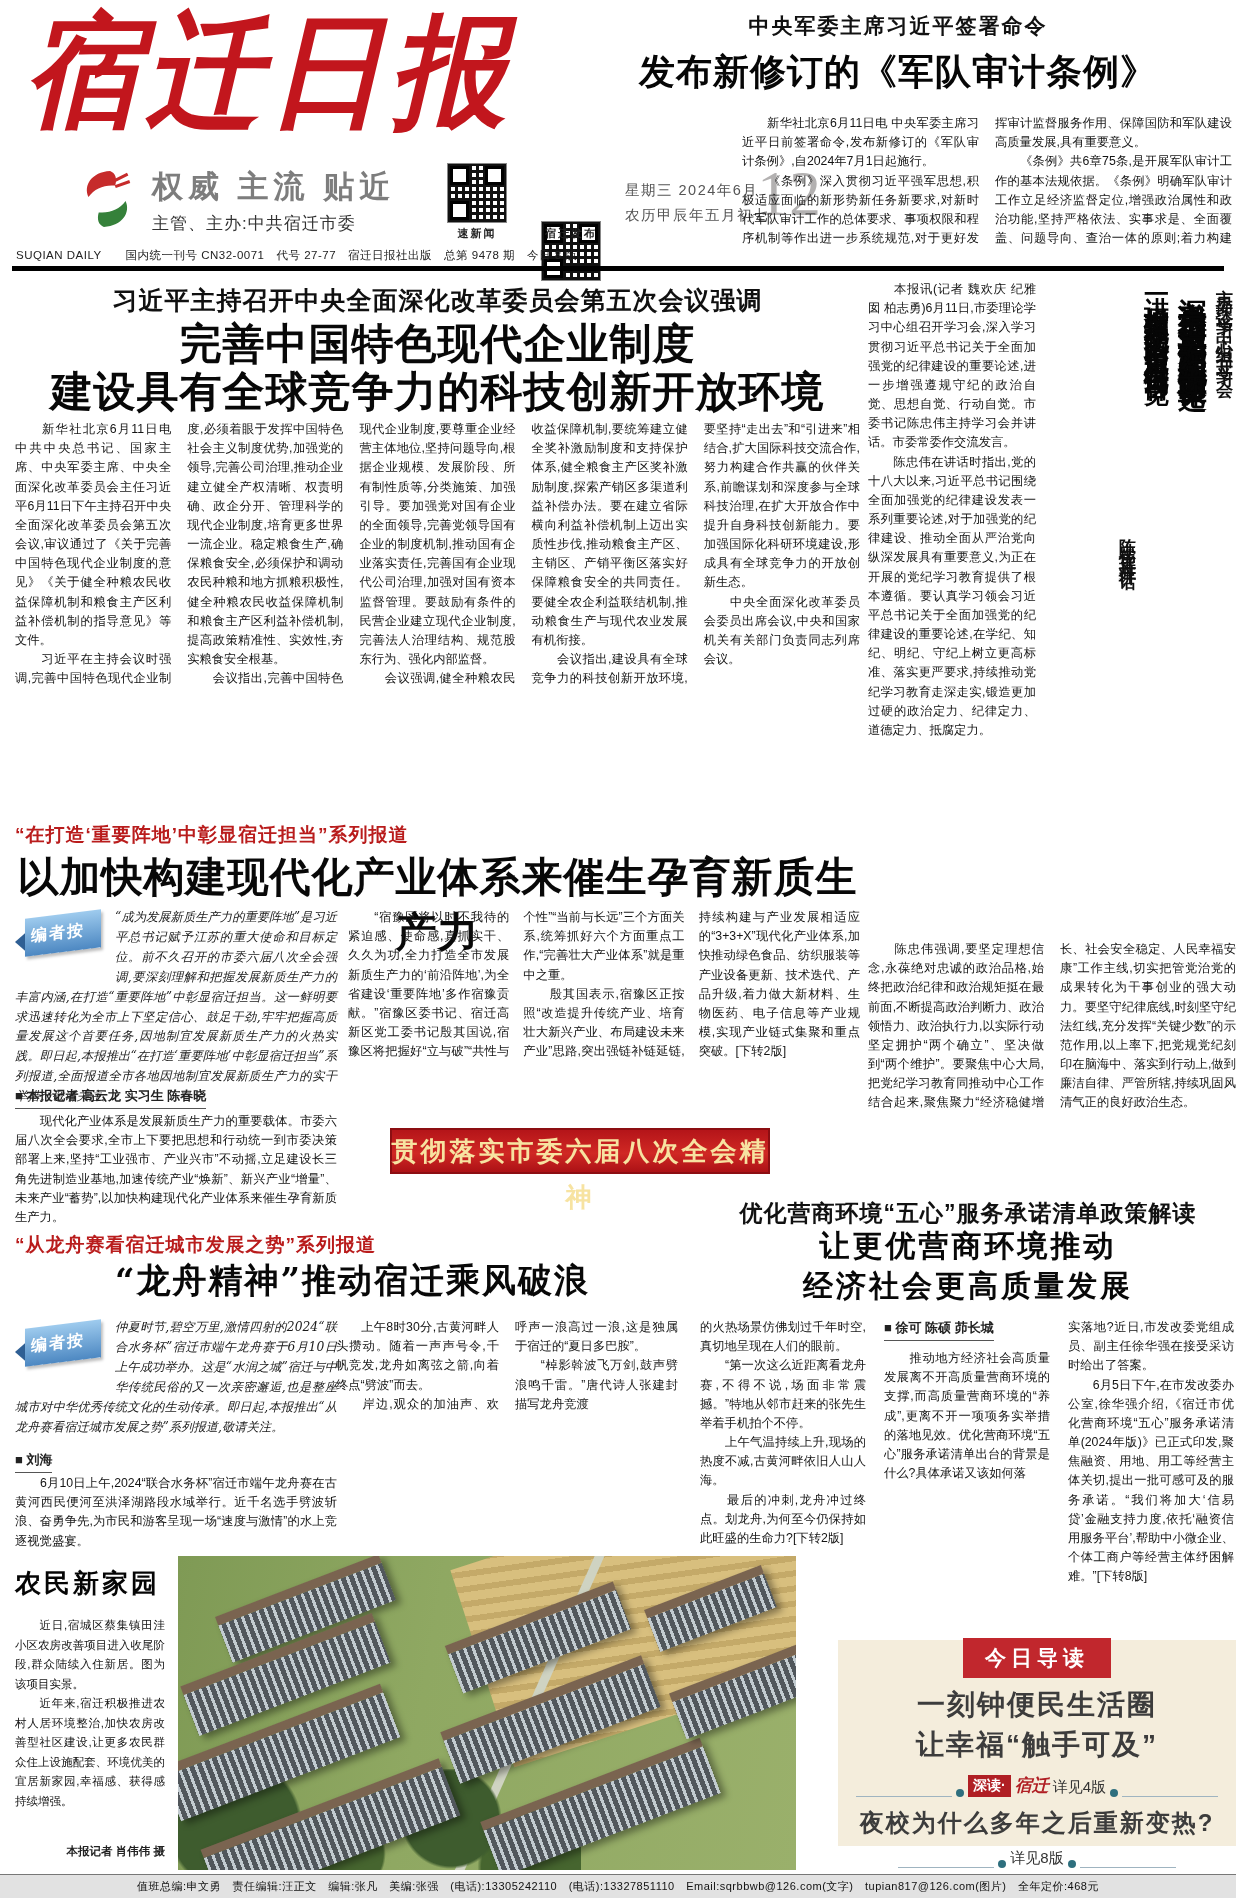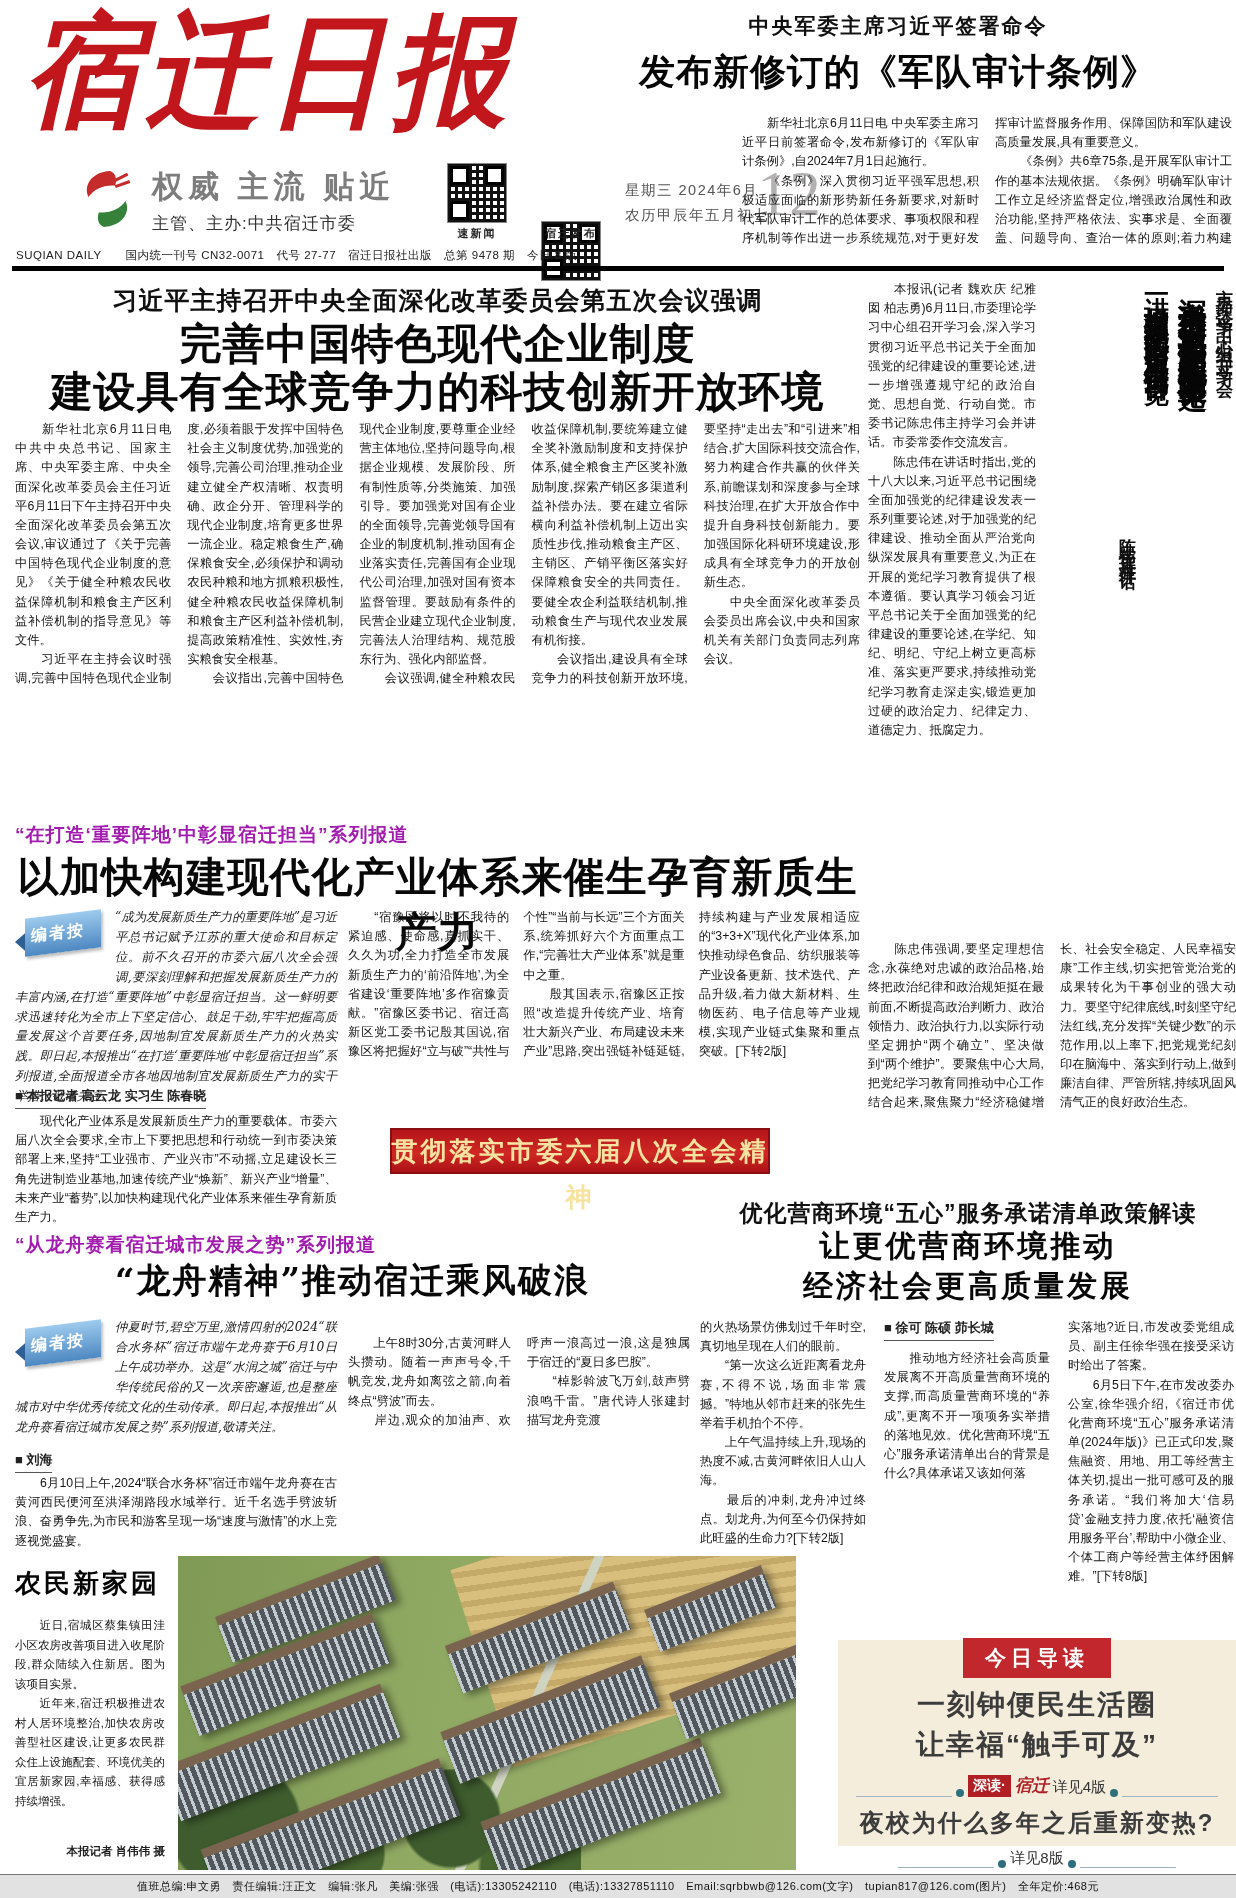--- a/index.html
+++ b/index.html
@@ -20,21 +20,21 @@
       outline:1px solid #888;}
   .qr span{position:absolute;width:13px;height:13px;border:3px solid #000;background:#fff;}
   .qr .c1{left:2px;top:2px}.qr .c2{right:2px;top:2px}.qr .c3{left:2px;bottom:2px}
   .qr-label{font-size:11px;font-weight:bold;color:#222;text-align:center;width:58px;letter-spacing:2px;}
   .dateblock{font-size:14.5px;color:#555;line-height:1.75;letter-spacing:1.5px;}
   .pagenum{font-family:"Liberation Serif",serif;font-size:64px;color:#b3b1b1;line-height:1;}
   .info-line{font-size:11.5px;color:#222;letter-spacing:0.5px;white-space:pre;}
   .divider{background:#000;}
   
   .kicker-md{font-size:25px;font-weight:bold;color:#101010;text-align:center;letter-spacing:1px;}
-  .kicker-sm{font-size:19px;font-weight:bold;color:#a21caf;letter-spacing:1px;}
+  .kicker-sm{font-size:19px;font-weight:bold;color:#b91c1c;letter-spacing:1px;}
   .head-xl{font-size:42px;font-weight:bold;color:#080808;text-align:center;letter-spacing:1px;}
   .head-lg{font-size:41px;font-weight:bold;color:#080808;text-align:center;letter-spacing:1px;}
   .head-serif{font-family:"DejaVu Serif","Liberation Serif",serif;font-weight:bold;color:#080808;text-align:center;}
   .columns5{column-count:5;column-gap:16px;}
   .columns3{column-count:3;column-gap:14px;}
   .columns2{column-count:2;column-gap:16px;}
   
   .vh1{font-family:"DejaVu Serif",serif;font-weight:bold;font-size:29px;letter-spacing:3px;height:450px;color:#060606;}
   .vh2{font-family:"DejaVu Serif",serif;font-weight:bold;font-size:25px;letter-spacing:4px;height:652px;color:#060606;}
   .vkicker{font-size:17px;font-weight:bold;letter-spacing:7px;height:400px;color:#101010;}
@@ -181,21 +181,21 @@
       <span class="fold"></span>
         <span class="flag"></span>
       <span class="txt">编者按</span>
     </div>
     <div class="editor-note">仲夏时节,碧空万里,激情四射的2024“联合水务杯”宿迁市端午龙舟赛于6月10日上午成功举办。这是“水润之城”宿迁与中华传统民俗的又一次亲密邂逅,也是整座城市对中华优秀传统文化的生动传承。即日起,本报推出“从龙舟赛看宿迁城市发展之势”系列报道,敬请关注。</div>
   </div>
   <div class="abs" style="left:15px;top:1450px;">
     <span class="byline">■ 刘海</span>
   </div>
   <div class="abs body-text" style="left:15px;top:1474px;width:322px;height:76px;">　　6月10日上午,2024“联合水务杯”宿迁市端午龙舟赛在古黄河西民便河至洪泽湖路段水域举行。近千名选手劈波斩浪、奋勇争先,为市民和游客呈现一场“速度与激情”的水上竞逐视觉盛宴。</div>
-  <div class="abs body-text columns2" style="left:348px;top:1318px;width:342px;height:232px;margin-top:16px;">　　上午8时30分,古黄河畔人头攒动。随着一声声号令,千帆竞发,龙舟如离弦之箭,向着终点“劈波”而去。
+  <div class="abs body-text columns2" style="left:336px;top:1318px;width:342px;height:232px;">　　上午8时30分,古黄河畔人头攒动。随着一声声号令,千帆竞发,龙舟如离弦之箭,向着终点“劈波”而去。
 　　岸边,观众的加油声、欢呼声一浪高过一浪,这是独属于宿迁的“夏日多巴胺”。
 　　“棹影斡波飞万剑,鼓声劈浪鸣千雷。”唐代诗人张建封描写龙舟竞渡</div>
   <div class="abs body-text" style="left:700px;top:1318px;width:166px;height:230px;">的火热场景仿佛划过千年时空,真切地呈现在人们的眼前。
 　　“第一次这么近距离看龙舟赛,不得不说,场面非常震撼。”特地从邻市赶来的张先生举着手机拍个不停。
 　　上午气温持续上升,现场的热度不减,古黄河畔依旧人山人海。
 　　最后的冲刺,龙舟冲过终点。划龙舟,为何至今仍保持如此旺盛的生命力?[下转2版]</div>
 
   <div class="abs" style="left:700px;top:1198px;width:536px;text-align:center;font-size:23px;font-weight:bold;letter-spacing:1px;">优化营商环境“五心”服务承诺清单政策解读</div>
   <div class="abs head-serif" style="left:700px;top:1226px;width:536px;font-size:30px;letter-spacing:3px;">让更优营商环境推动</div>
   <div class="abs head-serif" style="left:700px;top:1266px;width:536px;font-size:30px;letter-spacing:3px;">经济社会更高质量发展</div>

